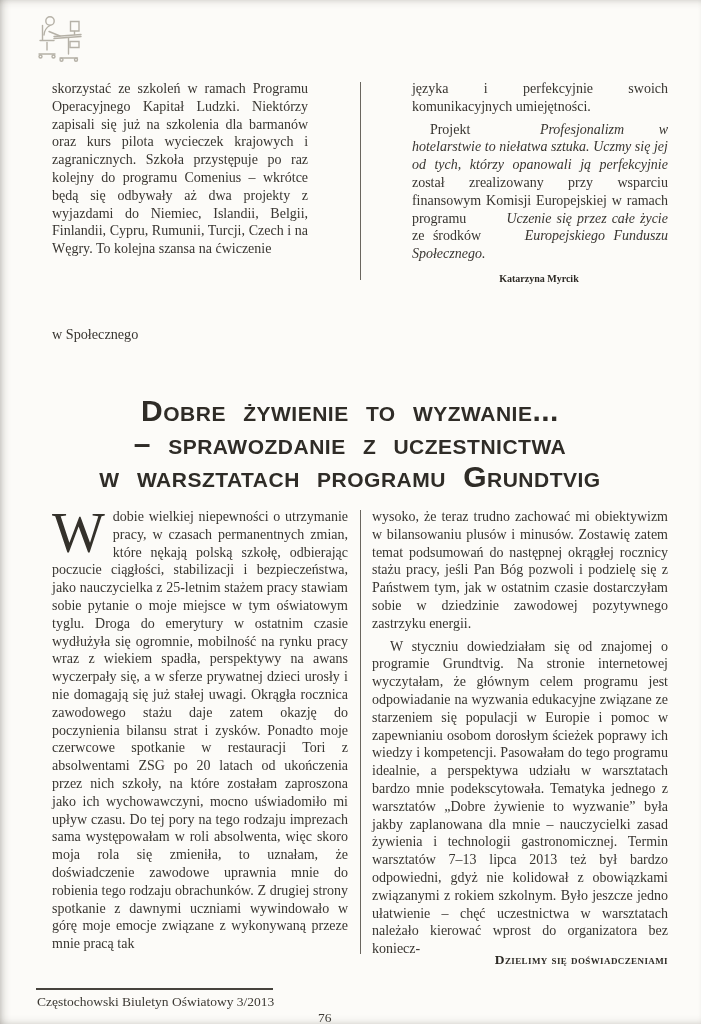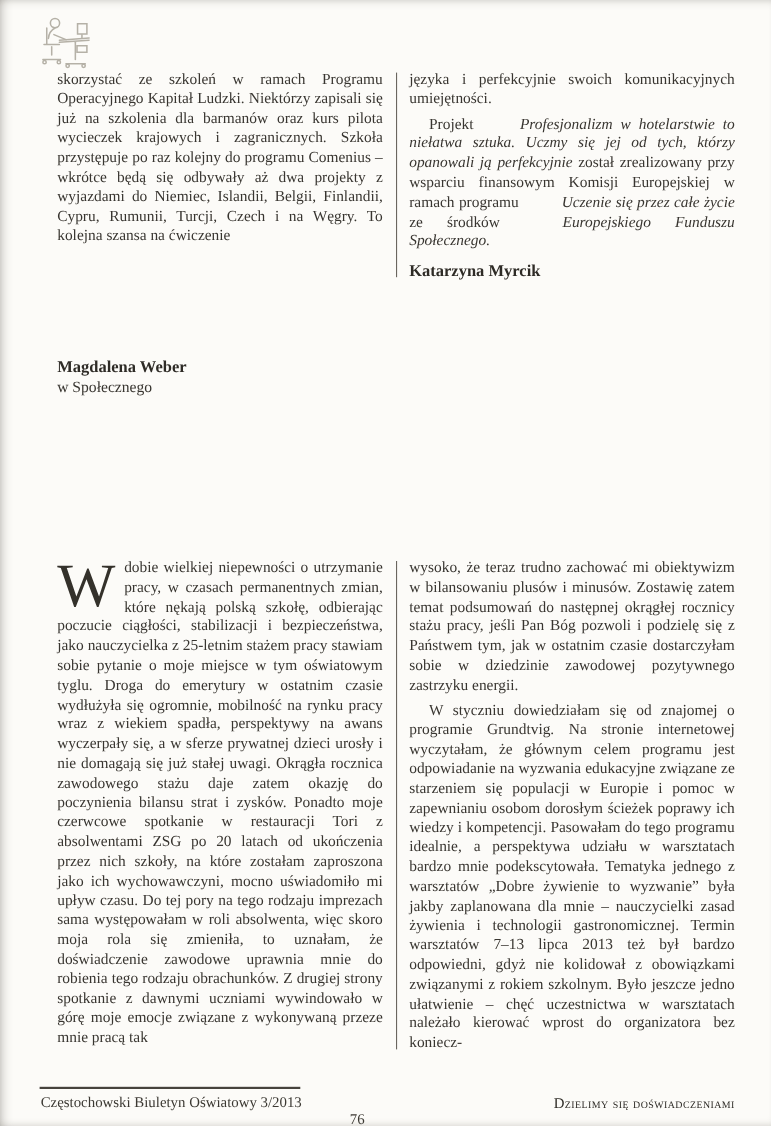--- a/index.html
+++ b/index.html
@@ -10,27 +10,27 @@
     background:#fcfbf8;
     box-shadow:inset 8px 0 10px -7px rgba(60,55,45,.35),
                inset 0 7px 9px -7px rgba(60,55,45,.25),
                inset 0 -6px 8px -6px rgba(60,55,45,.22);
     font-family:"Liberation Serif", serif;
     color:#383530;
     overflow:hidden;
   }
   .illus{position:absolute;left:28px;top:8px;width:58px;height:58px;opacity:.8;}
   .cols{position:absolute;left:52px;width:616px;display:flex;align-items:stretch;}
-  .cols.top{top:64px;}
+  .cols.top{top:80px;gap:40px;}
   .cols.body{top:508px;}
   .col{width:296px;}
   .vr{width:1px;background:#6a665f;margin:2px 11px 4px 12px;}
   p.just{margin:0;text-align:justify;font-size:14px;line-height:17.8px;}
   p.indent{text-indent:18px;margin-top:5px;}
-  .signature{margin:10px 2px 0 0;text-align:left;font-weight:bold;font-size:15px;color:#2e2b26;}
+  .signature{margin:10px 2px 0 0;text-align:center;font-weight:bold;font-size:10px;color:#2e2b26;}
   .author{position:absolute;left:52px;top:326px;font-size:14.2px;line-height:17.5px;}
   .author-name{font-weight:bold;font-size:15px;color:#2e2b26;}
   .title{
     position:absolute;left:40px;top:394px;width:620px;margin:0;
     text-align:center;
     font-family:"Liberation Sans", sans-serif;
     font-weight:bold;font-variant:small-caps;
     font-size:30px;line-height:33px;
     letter-spacing:.5px;word-spacing:.28em;
     color:#2f2c27;
@@ -39,22 +39,22 @@
   .dropcap{
     float:left;
     font-size:56px;line-height:45px;
     padding:3px 8px 0 0;
     color:#34312b;
   }
   .frule{position:absolute;left:36px;top:988px;width:237px;border-top:2px solid #46433d;}
   .fl{position:absolute;left:37px;top:994px;font-size:13.5px;color:#3c3933;}
   .fc{position:absolute;left:318px;top:994px;font-size:13.5px;color:#3c3933;margin-top:16px;}
   .fr{
-    position:absolute;right:33px;top:995px;
-    font-size:13.5px;font-weight:normal;font-variant:small-caps;
+    position:absolute;right:33px;top:952px;
+    font-size:13.5px;font-weight:bold;font-variant:small-caps;
     letter-spacing:.4px;color:#2e2b26;
   }
   i{font-style:italic;margin-left:35px;}
 </style>
 </head>
 <body>
 
 <div class="page">
 
   <svg class="illus" viewBox="0 0 58 58" fill="none" stroke="#a49f93" stroke-width="1.4" stroke-linecap="round">
@@ -83,24 +83,28 @@
     </div>
     <div class="vr"></div>
     <div class="col">
       <p class="just">języka i perfekcyjnie swoich komunikacyjnych umiejętności.</p>
       <p class="just indent"><span>Projekt </span><i>Profesjonalizm w hotelarstwie to niełatwa sztuka. Uczmy się jej od tych, którzy opanowali ją perfekcyjnie</i><span> został zrealizowany przy wsparciu finansowym Komisji Europejskiej w ramach programu </span><i>Uczenie się przez całe życie</i><span> ze środków </span><i>Europejskiego Funduszu Społecznego.</i></p>
       <p class="signature">Katarzyna Myrcik</p>
     </div>
   </section>
 
   <section class="author">
-    <div class="author-name">Magdalena Weber</div>
     <div class="author-affil">w Społecznego</div>
   </section>
 
+  <h1 class="title">
+    <span class="tl">Dobre żywienie to wyzwanie...</span>
+    <span class="tl">– sprawozdanie z uczestnictwa</span>
+    <span class="tl">w warsztatach programu Grundtvig</span>
+  </h1>
 
   <section class="cols body">
     <div class="col">
       <p class="just"><span class="dropcap">W</span><span>dobie wielkiej niepewności o utrzymanie pracy, w czasach permanentnych zmian, które nękają polską szkołę, odbierając poczucie ciągłości, stabilizacji i bezpieczeństwa, jako nauczycielka z 25-letnim stażem pracy stawiam sobie pytanie o moje miejsce w tym oświatowym tyglu. Droga do emerytury w ostatnim czasie wydłużyła się ogromnie, mobilność na rynku pracy wraz z wiekiem spadła, perspektywy na awans wyczerpały się, a w sferze prywatnej dzieci urosły i nie domagają się już stałej uwagi. Okrągła rocznica zawodowego stażu daje zatem okazję do poczynienia bilansu strat i zysków. Ponadto moje czerwcowe spotkanie w restauracji Tori z absolwentami ZSG po 20 latach od ukończenia przez nich szkoły, na które zostałam zaproszona jako ich wychowawczyni, mocno uświadomiło mi upływ czasu. Do tej pory na tego rodzaju imprezach sama występowałam w roli absolwenta, więc skoro moja rola się zmieniła, to uznałam, że doświadczenie zawodowe uprawnia mnie do robienia tego rodzaju obrachunków. Z drugiej strony spotkanie z dawnymi uczniami wywindowało w górę moje emocje związane z wykonywaną przeze mnie pracą tak</span></p>
     </div>
     <div class="vr"></div>
     <div class="col">
       <p class="just">wysoko, że teraz trudno zachować mi obiektywizm w bilansowaniu plusów i minusów. Zostawię zatem temat podsumowań do następnej okrągłej rocznicy stażu pracy, jeśli Pan Bóg pozwoli i podzielę się z Państwem tym, jak w ostatnim czasie dostarczyłam sobie w dziedzinie zawodowej pozytywnego zastrzyku energii.</p>
       <p class="just indent">W styczniu dowiedziałam się od znajomej o programie Grundtvig. Na stronie internetowej wyczytałam, że głównym celem programu jest odpowiadanie na wyzwania edukacyjne związane ze starzeniem się populacji w Europie i pomoc w zapewnianiu osobom dorosłym ścieżek poprawy ich wiedzy i kompetencji. Pasowałam do tego programu idealnie, a perspektywa udziału w warsztatach bardzo mnie podekscytowała. Tematyka jednego z warsztatów „Dobre żywienie to wyzwanie” była jakby zaplanowana dla mnie – nauczycielki zasad żywienia i technologii gastronomicznej. Termin warsztatów 7–13 lipca 2013 też był bardzo odpowiedni, gdyż nie kolidował z obowiązkami związanymi z rokiem szkolnym. Było jeszcze jedno ułatwienie – chęć uczestnictwa w warsztatach należało kierować wprost do organizatora bez koniecz-</p>
     </div>

